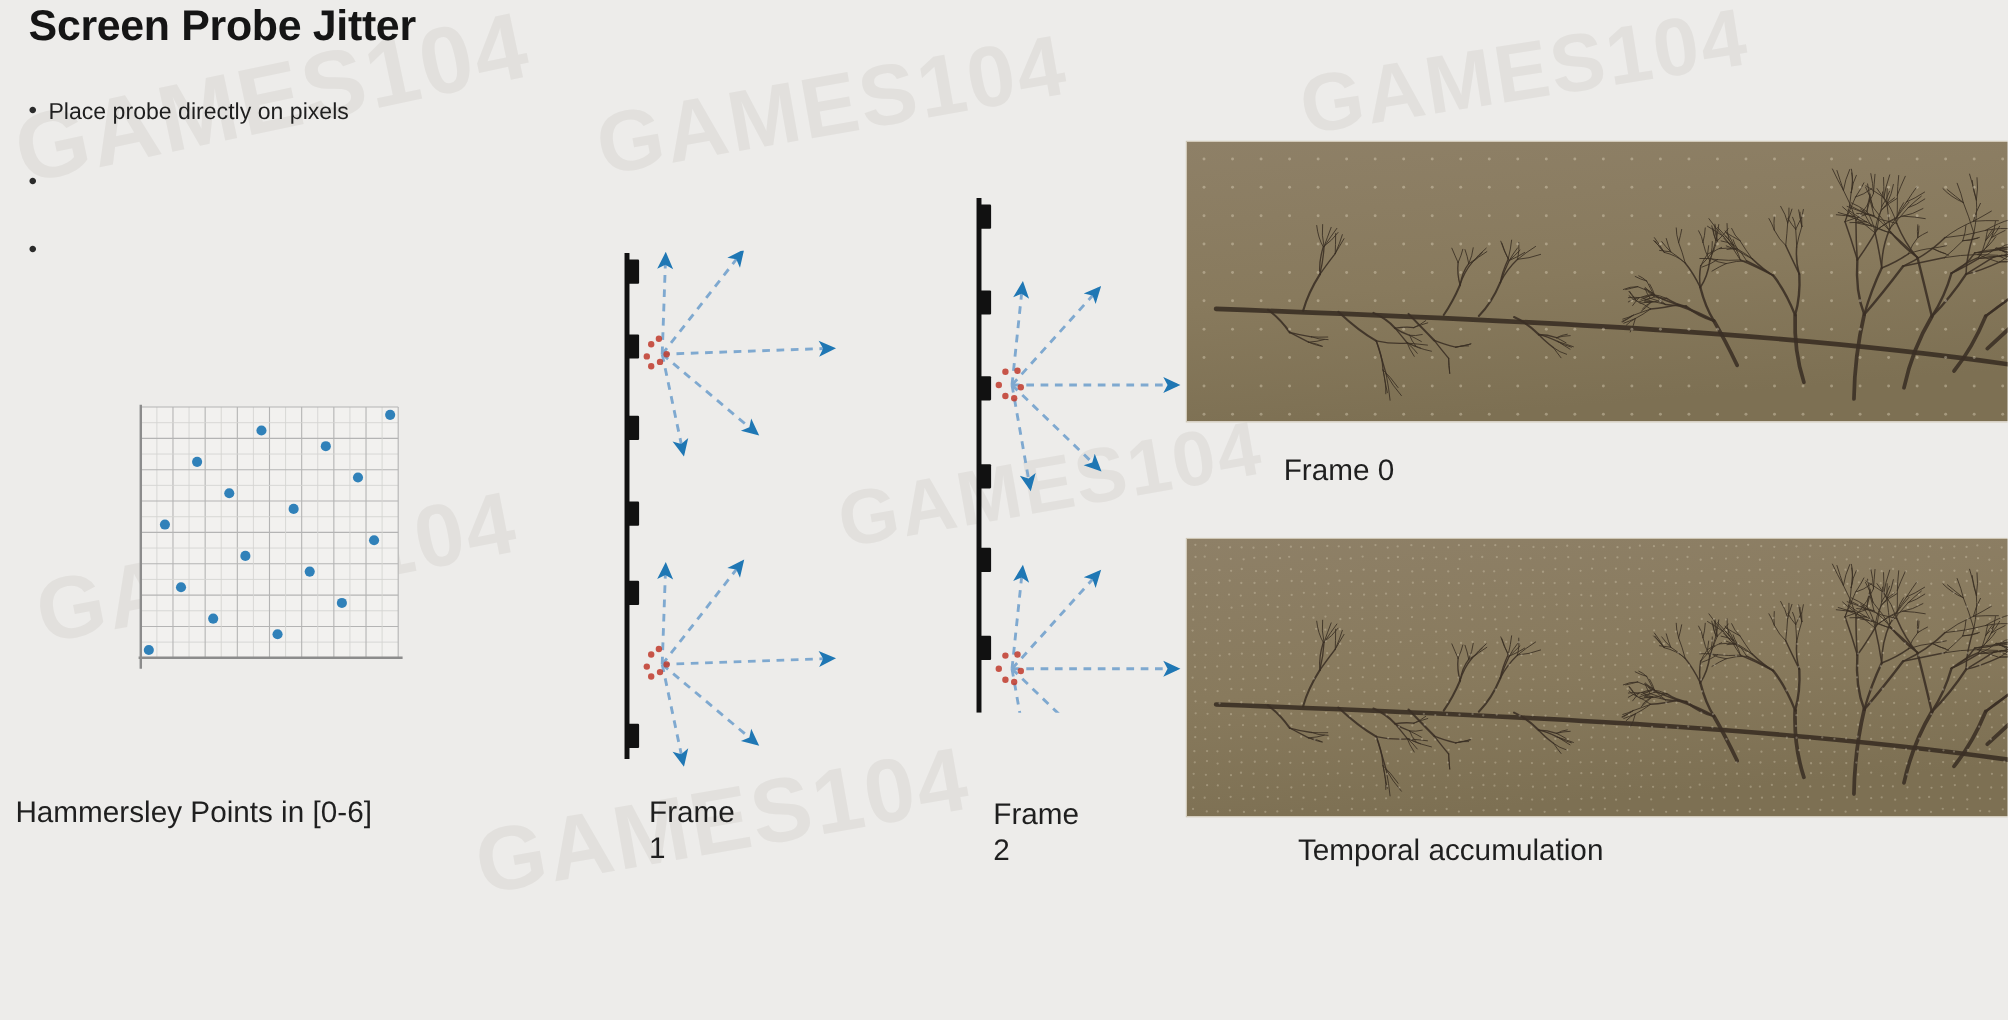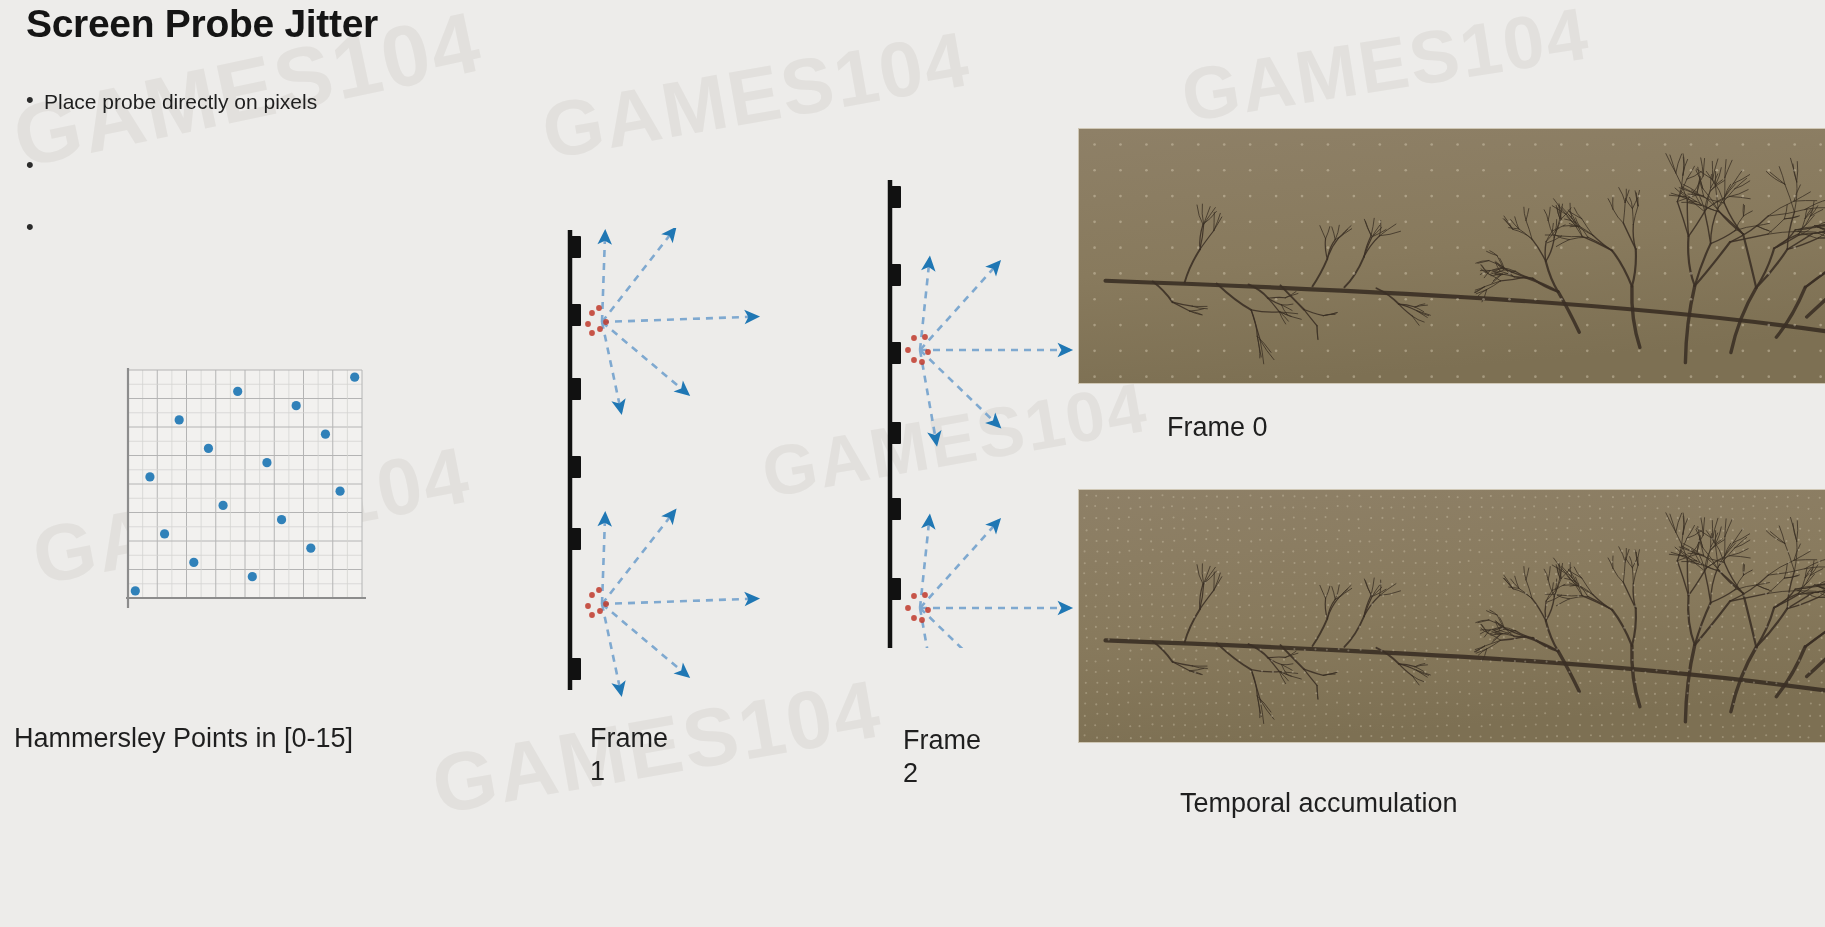--- a/index.html
+++ b/index.html
@@ -83,21 +83,21 @@
     position: absolute;
     font-size: 27px;
     color: #1f1f1f;
     line-height: 33px;
     white-space: pre-line;
   }
   #caption-hammersley { left: 14px;  top: 722px; }
   #caption-frame1     { left: 590px; top: 722px; }
   #caption-frame2     { left: 903px; top: 724px; }
   #caption-frame0     { left: 1167px; top: 411px; }
-  #caption-temporal   { left: 1180px; top: 757px; margin-top: 30px; }
+  #caption-temporal   { left: 1180px; top: 757px; }
 
   
   .frame-diagram {
     position: absolute;
   }
   .frame-diagram svg { display: block; }
   #frame1-diagram { left: 560px; top: 228px; }
   #frame2-diagram { left: 880px; top: 178px; }
 
   
@@ -200,21 +200,21 @@
         <circle cx="148.9375" cy="100.625" r="4.6" fill="#1f77b4" fill-opacity="0.92"></circle>
         <circle cx="163.5625" cy="157.625" r="4.6" fill="#1f77b4" fill-opacity="0.92"></circle>
         <circle cx="178.1875" cy="43.625" r="4.6" fill="#1f77b4" fill-opacity="0.92"></circle>
         <circle cx="192.8125" cy="186.125" r="4.6" fill="#1f77b4" fill-opacity="0.92"></circle>
         <circle cx="207.4375" cy="72.125" r="4.6" fill="#1f77b4" fill-opacity="0.92"></circle>
         <circle cx="222.0625" cy="129.125" r="4.6" fill="#1f77b4" fill-opacity="0.92"></circle>
         <circle cx="236.6875" cy="15.125" r="4.6" fill="#1f77b4" fill-opacity="0.92"></circle>
       </g>
     </svg>
 </div>
-<div class="caption" id="caption-hammersley">Hammersley Points in [0-15]</div>
+<div class="caption" id="caption-hammersley">Hammersley Points in [0-6]</div>
 
 <div class="frame-diagram" id="frame1-diagram">
   <svg id="frame1-svg" width="215" height="470" viewBox="0 0 215 470">
       <defs>
         <marker id="frame1-svg-ah" markerWidth="7" markerHeight="7" refX="5.2" refY="3.2" orient="auto" markerUnits="strokeWidth">
           <path d="M0.4,0.4 L6.4,3.2 L0.4,6.0 L1.9,3.2 Z" fill="#1f77b4"></path>
         </marker>
       </defs>
       <line x1="10" y1="2" x2="10" y2="462" stroke="#111111" stroke-width="4.5"></line>
       <g>

